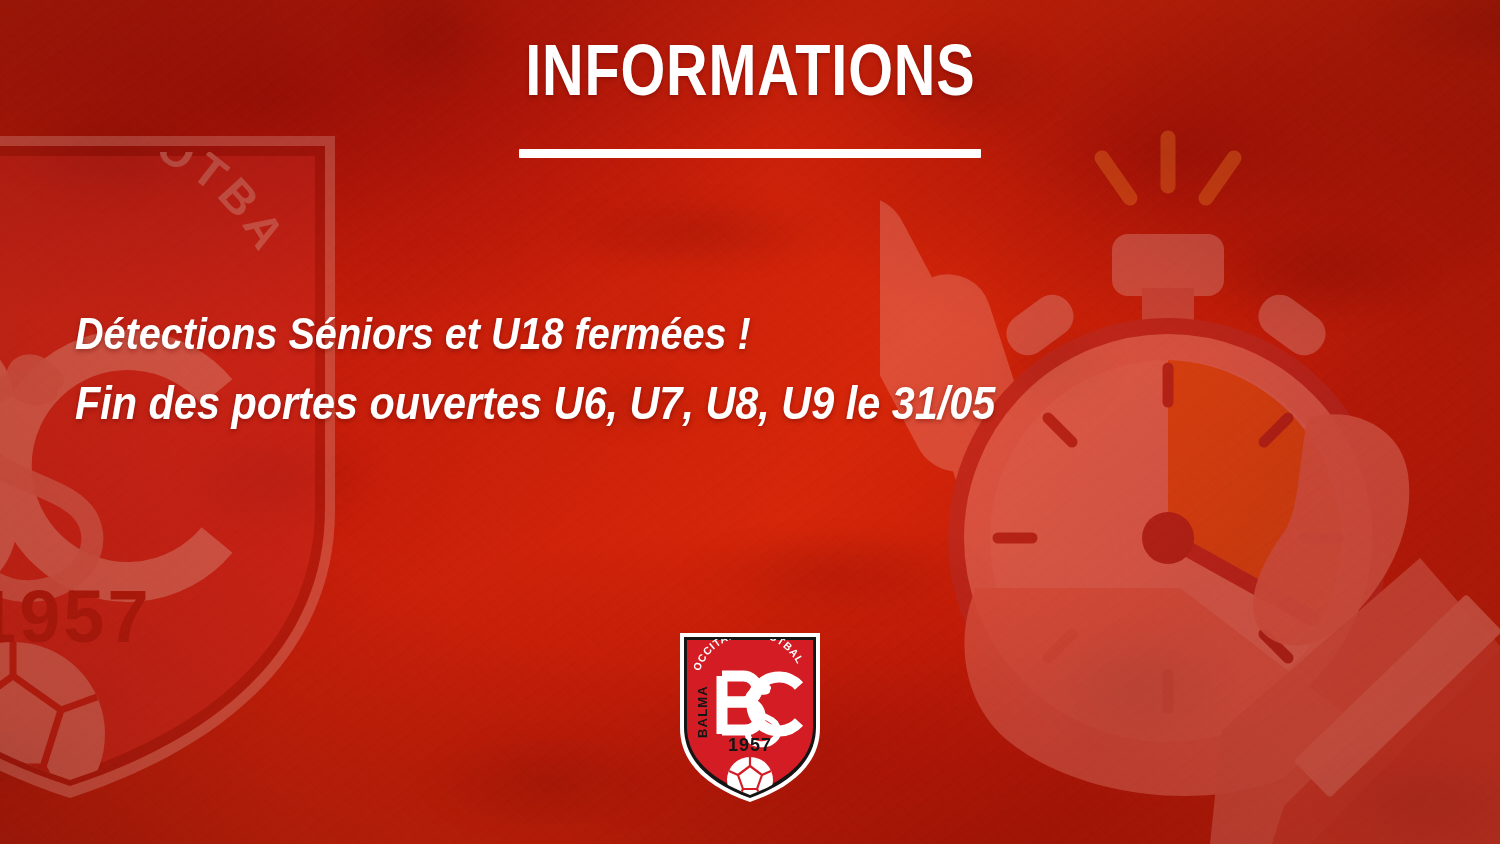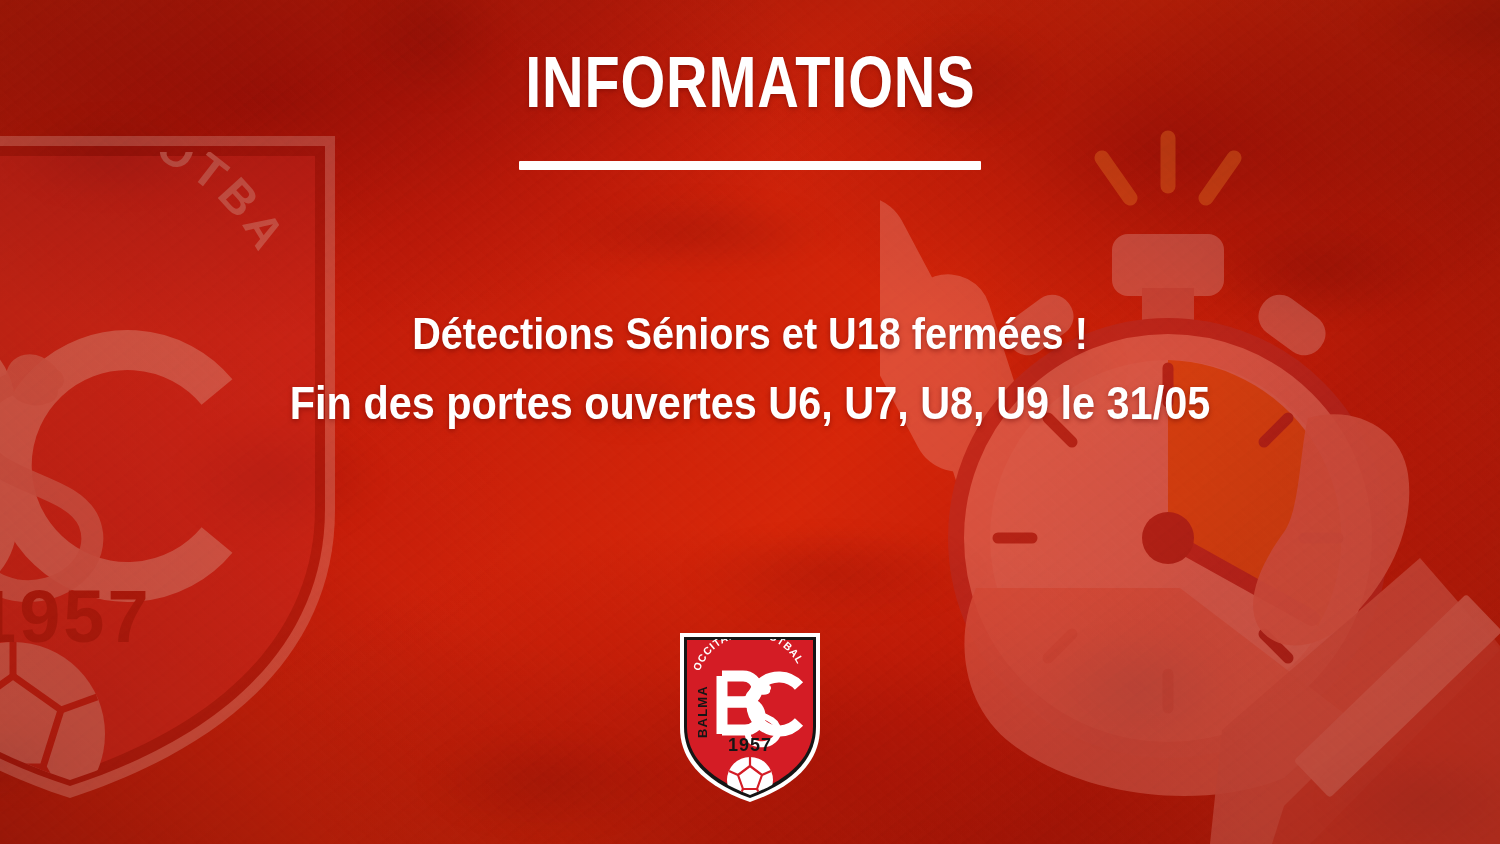--- a/index.html
+++ b/index.html
@@ -77,21 +77,21 @@
     position:absolute;
     left:880px; top:118px;
     width:620px; height:726px;
     opacity:.33;
   }
   .stopwatch svg { width:100%; height:100%; display:block; }
 
   
   .title-wrap {
     position:absolute;
-    left:0; right:0; top:48px;
+    left:0; right:0; top:36px;
     text-align:center;
   }
   .title {
     display:inline-block;
     color:#fff;
     font-family:"Liberation Sans", sans-serif;
     font-weight:700;
     font-size:72px;
     line-height:.96;
     letter-spacing:1px;
@@ -108,22 +108,23 @@
     width:462px;
     height:9px;
     background:#fff;
     border-radius:1px;
   }
 
   
   .copy {
     position:absolute;
     left:0; right:0; top:312px;
-    text-align:center;
+    text-align:left;
     color:#fff;
+    font-style:italic;
   }
   .copy .line {
     display:block;
     font-family:"Liberation Sans", sans-serif;
     font-weight:700;
     white-space:nowrap;
     text-shadow:0 2px 6px rgba(95,2,2,.45);
   }
   .copy .line-1 {
     font-size:44px;

